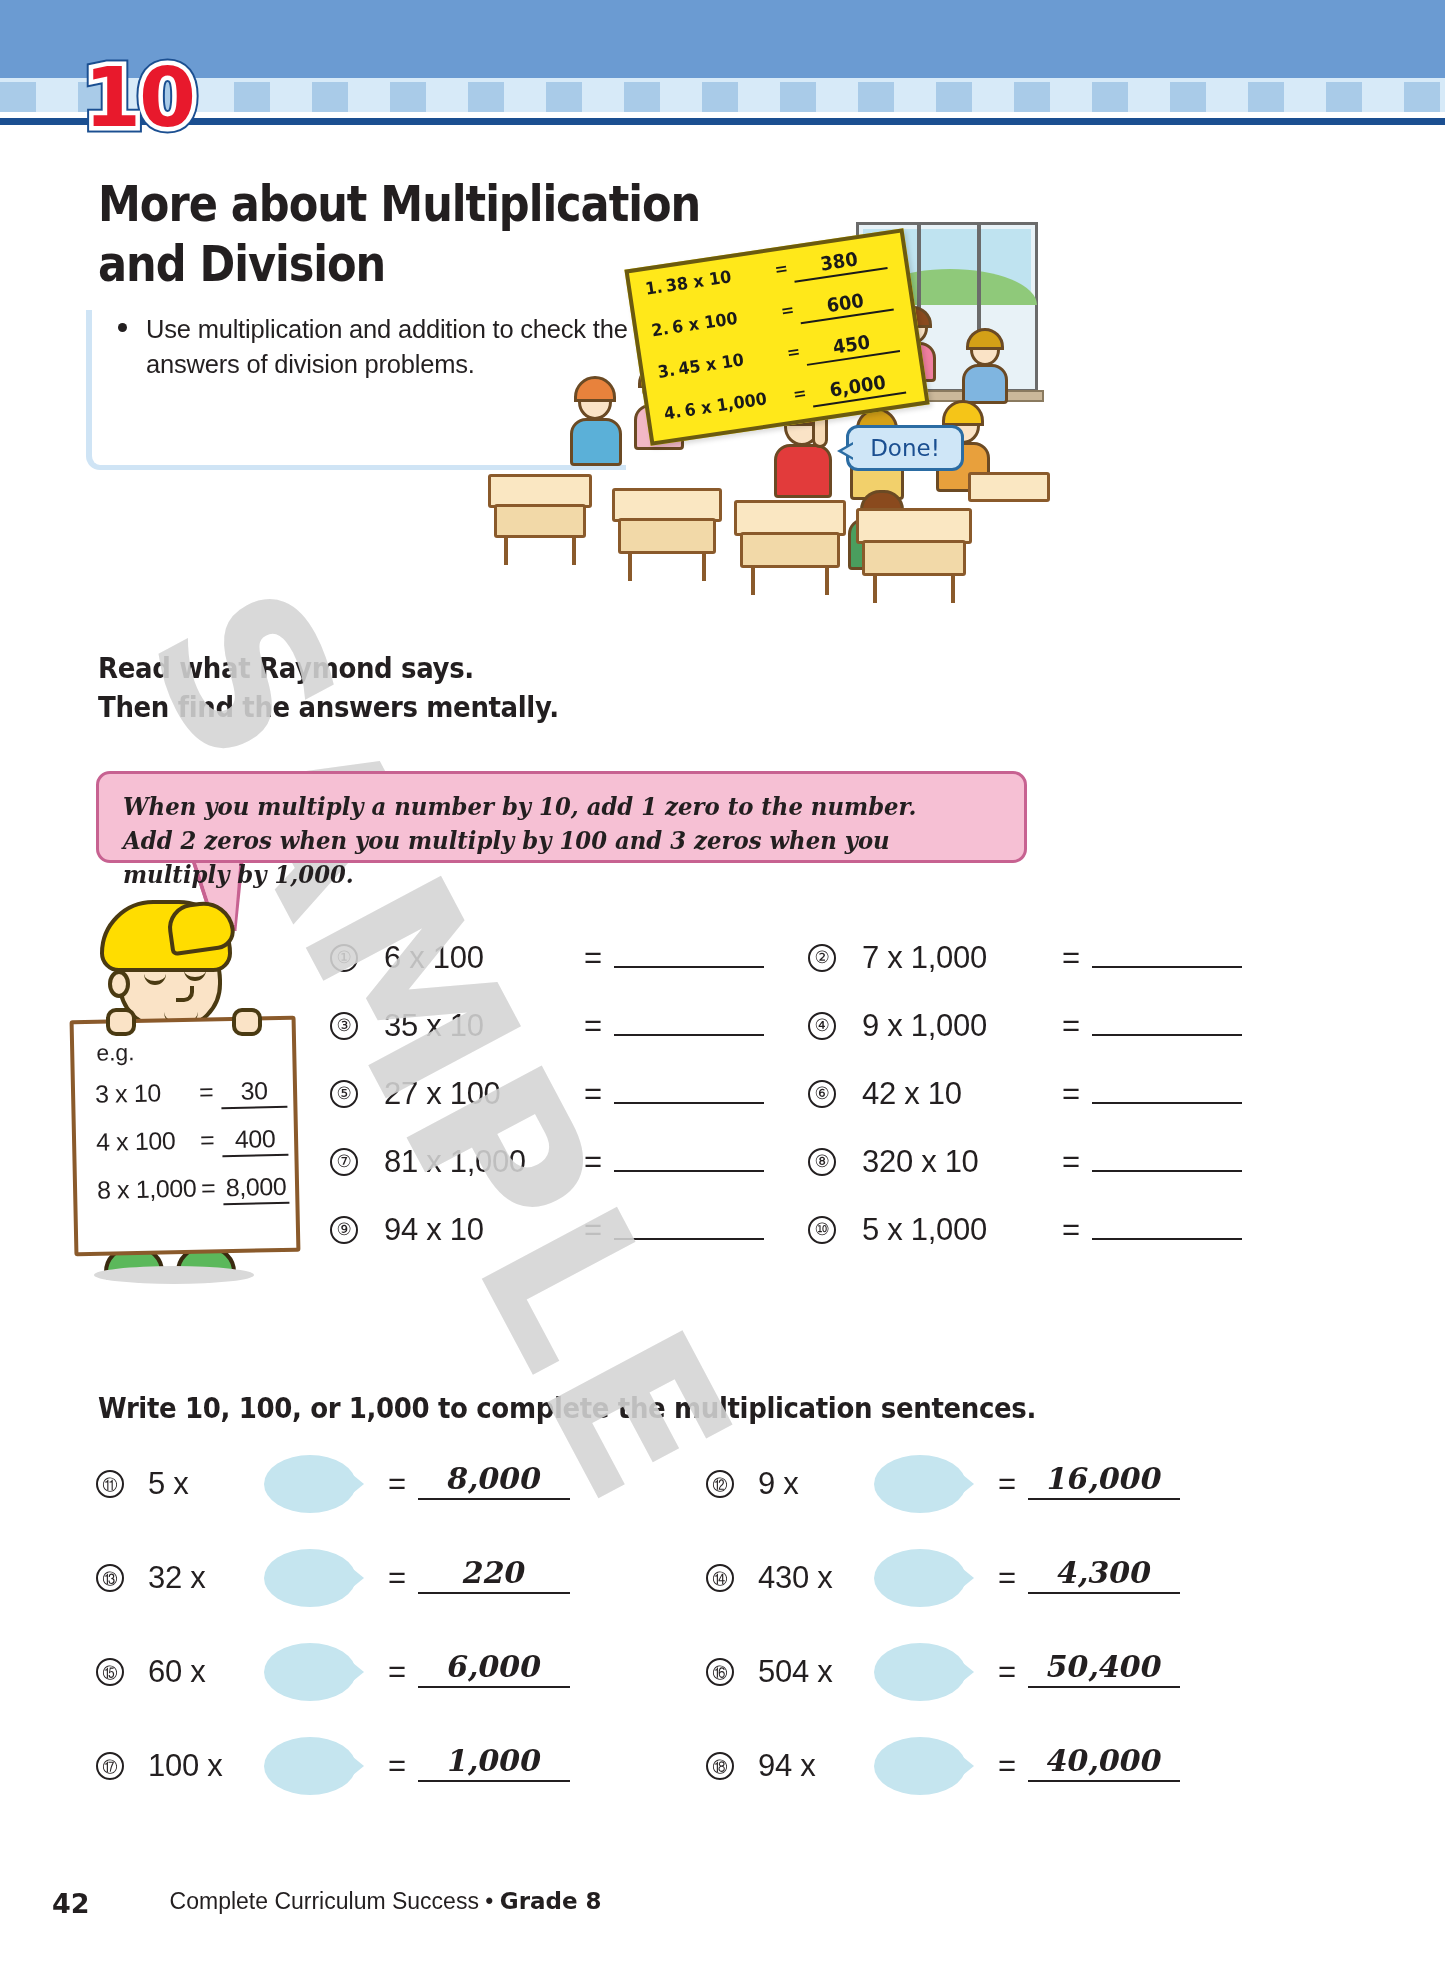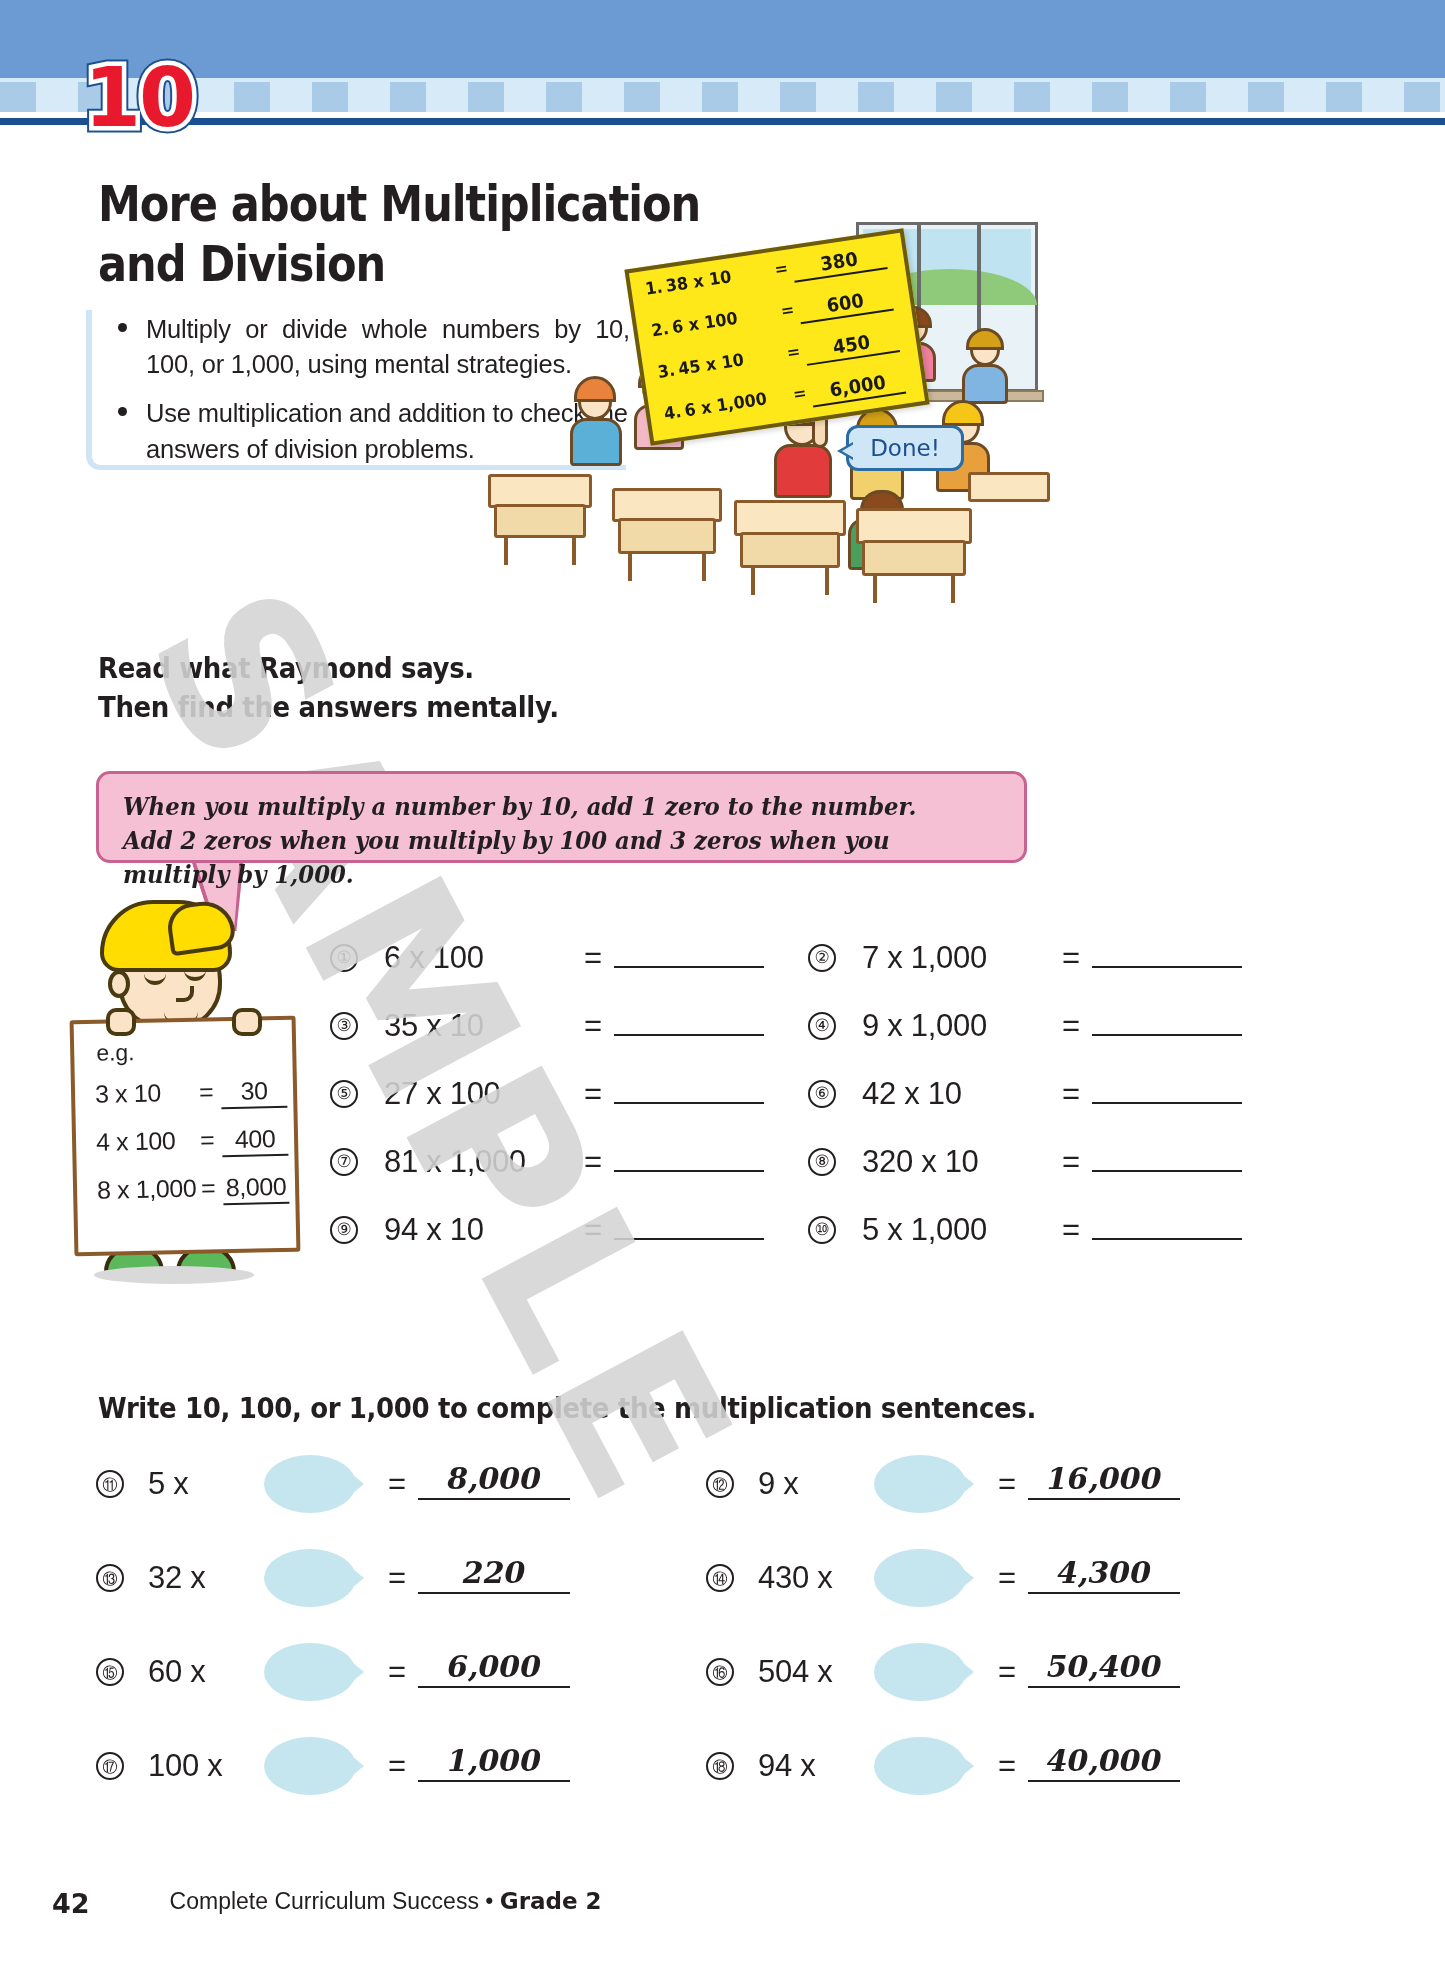--- a/index.html
+++ b/index.html
@@ -441,24 +441,20 @@
 <div class="chap-badge">
   <span class="num-outer">10</span>
   <span class="num-mid">10</span>
   <span class="num">10</span>
 </div>
 
 <div class="title">More about Multiplication and Division</div>
 
 <div class="obj-box"></div>
 <div class="obj-list">
-  <div class="obj-item justified">
-    <span class="bullet"></span>
-    <span>Multiply or divide whole numbers by 10, 100, or 1,000, using mental strategies.</span>
-  </div>
   <div class="obj-item">
     <span class="bullet"></span>
     <span>Use multiplication and addition to check the answers of division problems.</span>
   </div>
 </div>
 
 <div class="scene">
 
   <div class="window-wall">
     <div class="window-sky"></div>
@@ -778,15 +774,15 @@
       <span class="feq">=</span>
       <span class="fans">40,000</span>
     </div>
   </div>
 
 </div>
 
 <div class="footer">
   <span class="pg">42</span>
   <span class="ftxt">
-    <span>Complete Curriculum Success</span><span> • </span><b>Grade 2</b>
+    <span>Complete Curriculum Success</span><span> • </span><b>Grade 8</b>
   </span>
 </div>
 
 </body></html>

